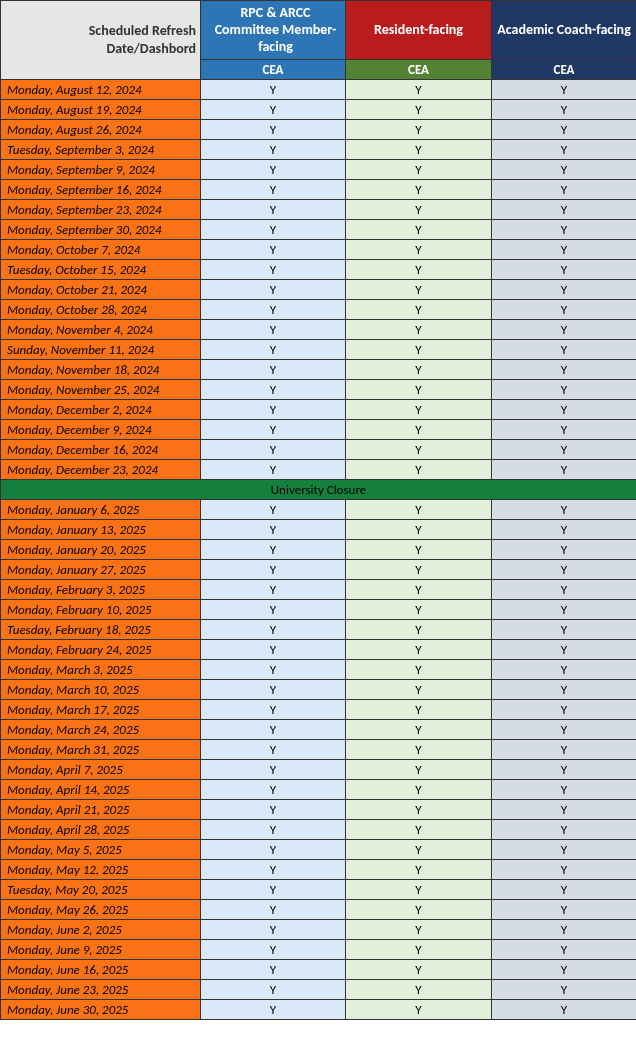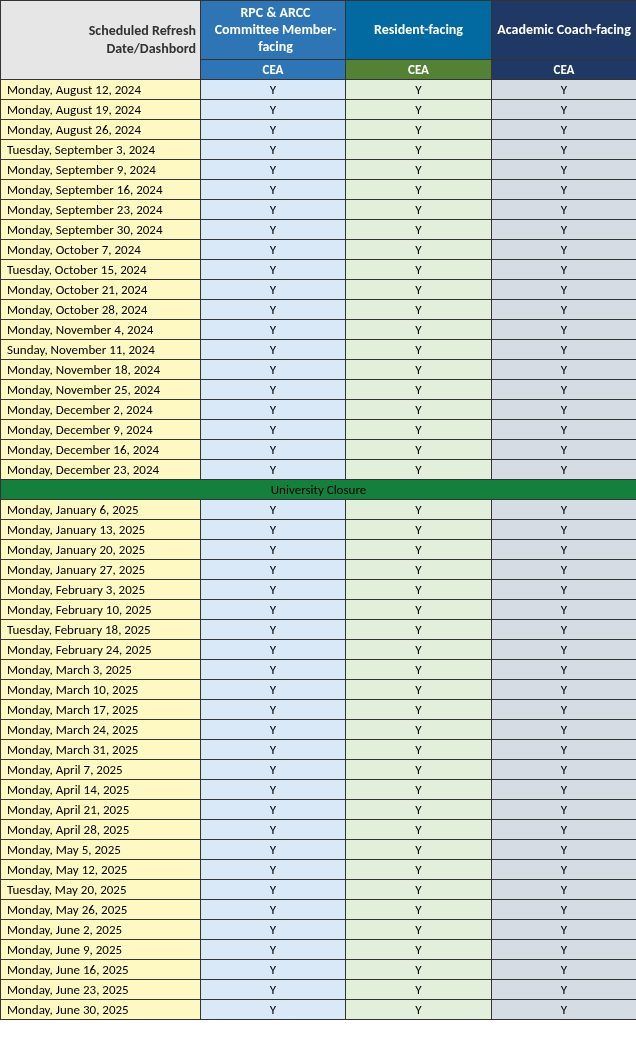--- a/index.html
+++ b/index.html
@@ -37,37 +37,38 @@
       color: #fff;
       font-weight: bold;
       font-size: 14px;
       text-align: center;
       vertical-align: middle;
       white-space: normal;
       line-height: 1.2;
       padding: 4px 2px;
     }
     th.col-header.blue { background: #2e75b6; padding-left: 7px; }
-    th.col-header.green { background: #0369a1; }
+    th.col-header.green { background: #b91c1c; }
     th.col-header.navy { background: #1f3864; }
     th.sub-header {
       color: #fff;
       font-weight: bold;
       font-size: 13px;
       text-align: center;
       padding: 2px;
       margin-top: 36px;
     }
     th.sub-header.blue { background: #2e75b6; }
     th.sub-header.green { background: #548235; }
     th.sub-header.navy { background: #1f3864; }
     td.date-cell {
-      background: #fef9c3;
+      background: #f97316;
       text-align: left;
       padding-left: 6px;
+      font-style: italic;
     }
     td.y-cell {
       text-align: center;
     }
     td.y-cell.lightblue { background: #dae9f7; }
     td.y-cell.lightgreen { background: #e2efda; }
     td.y-cell.lightgray { background: #d6dce4; }
     td.closure {
       background: #15803d;
       text-align: center;

